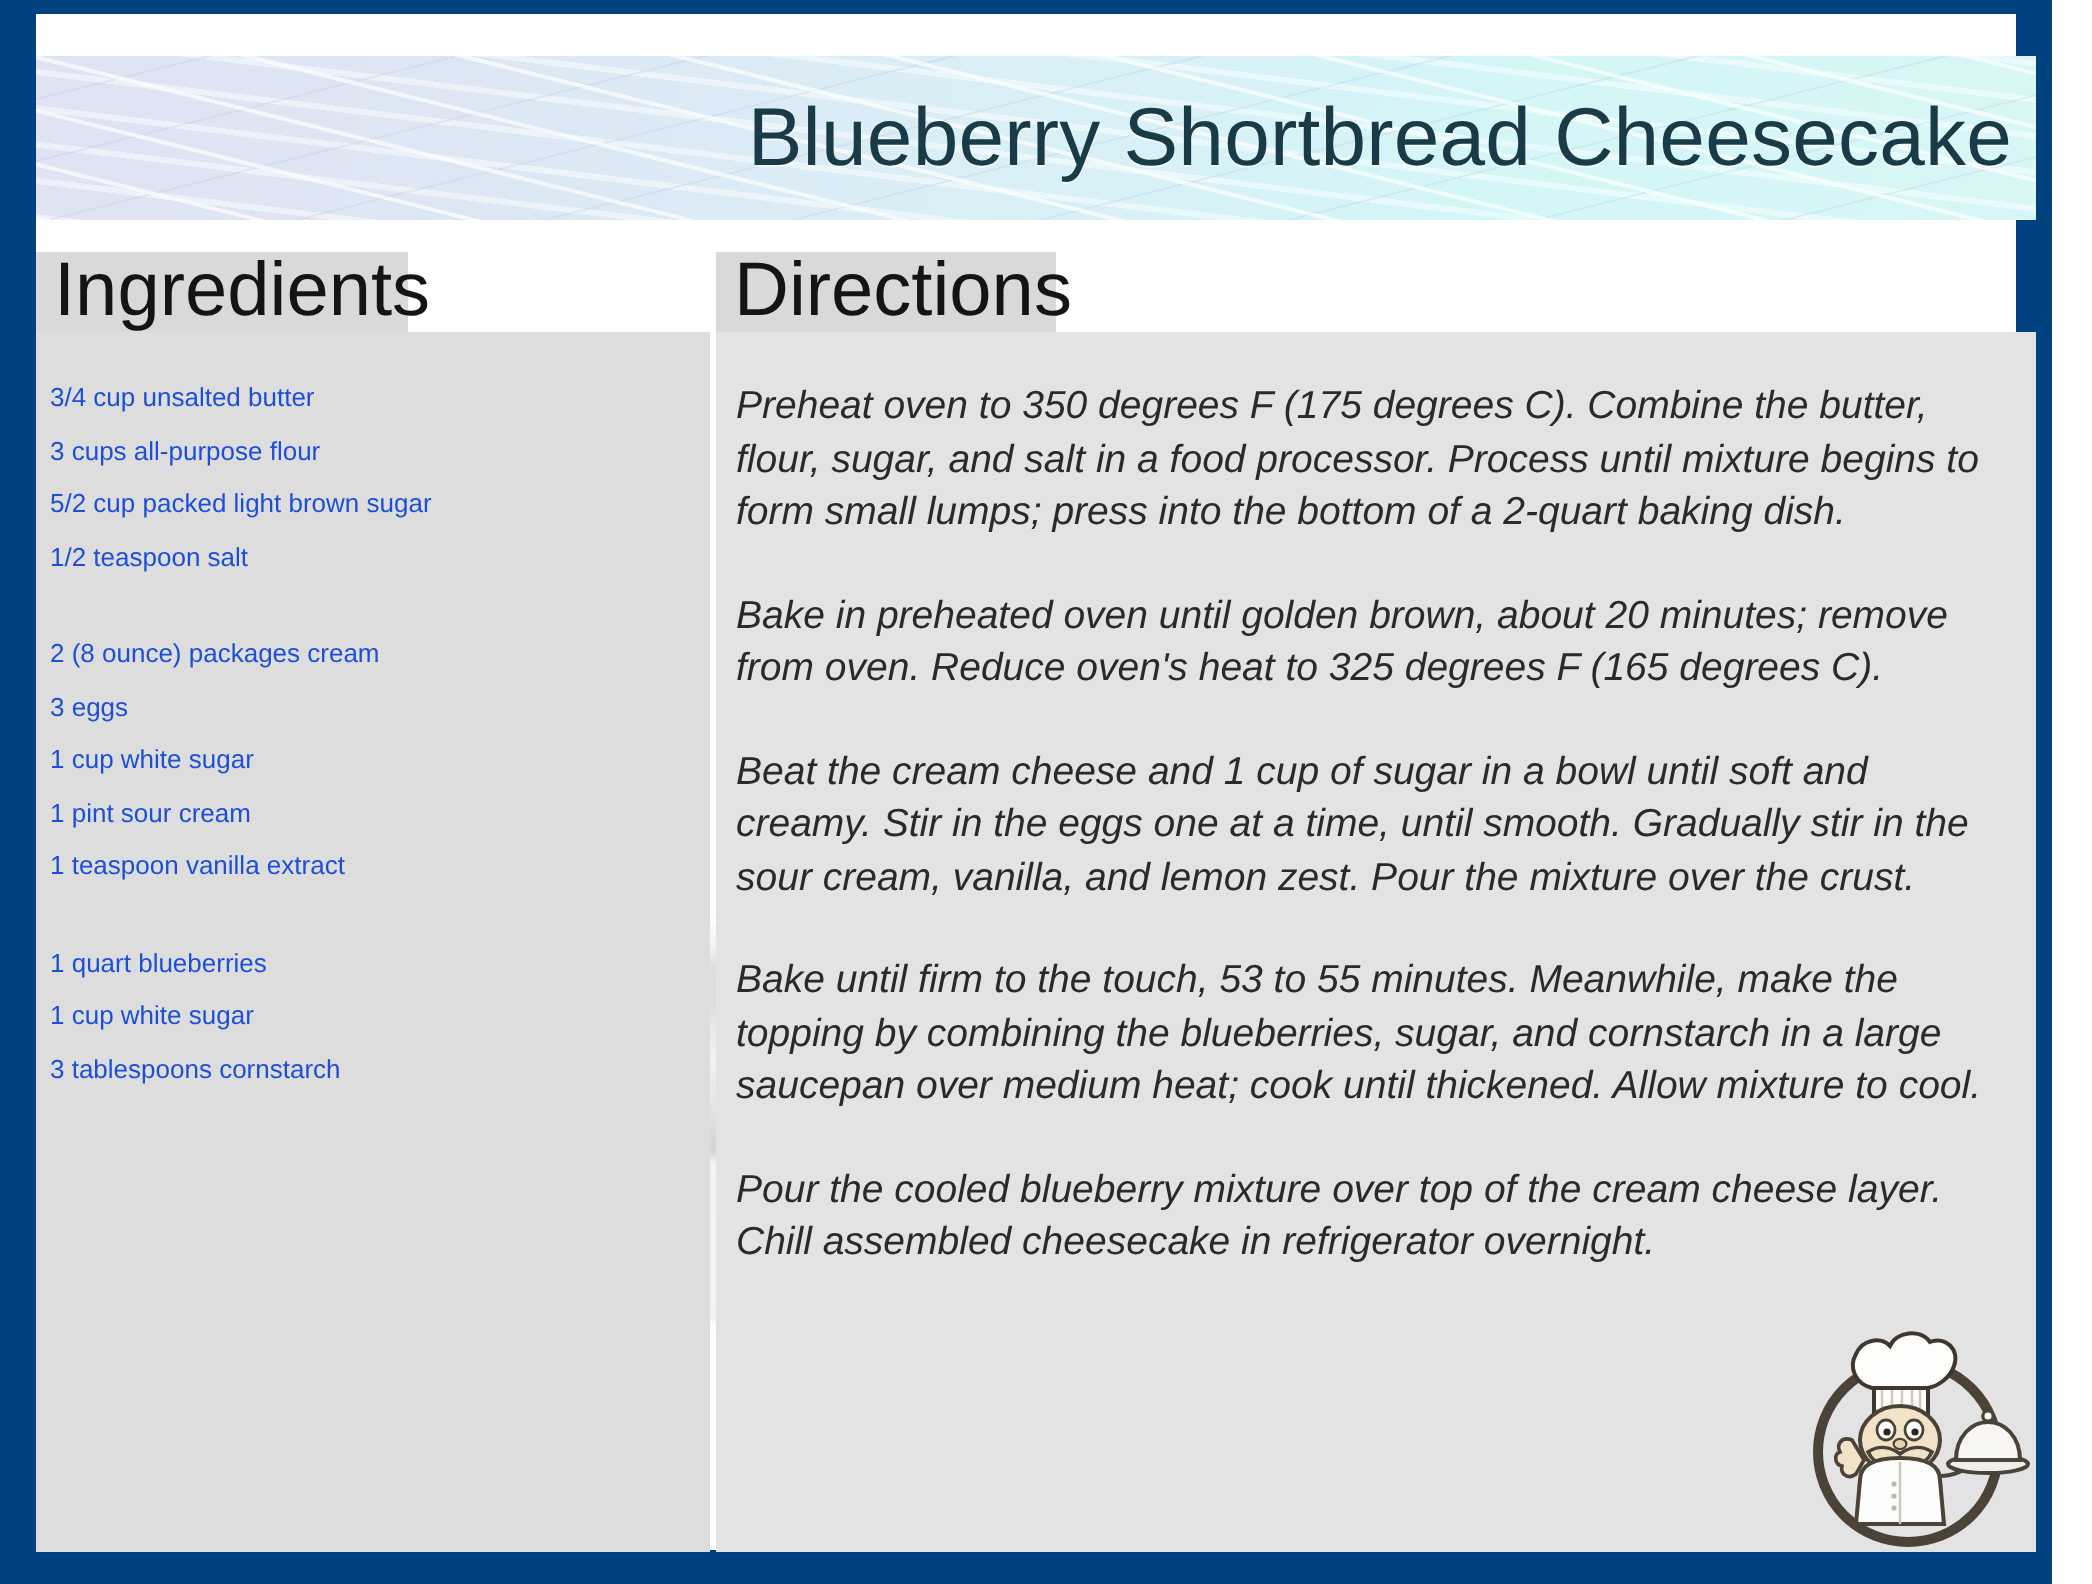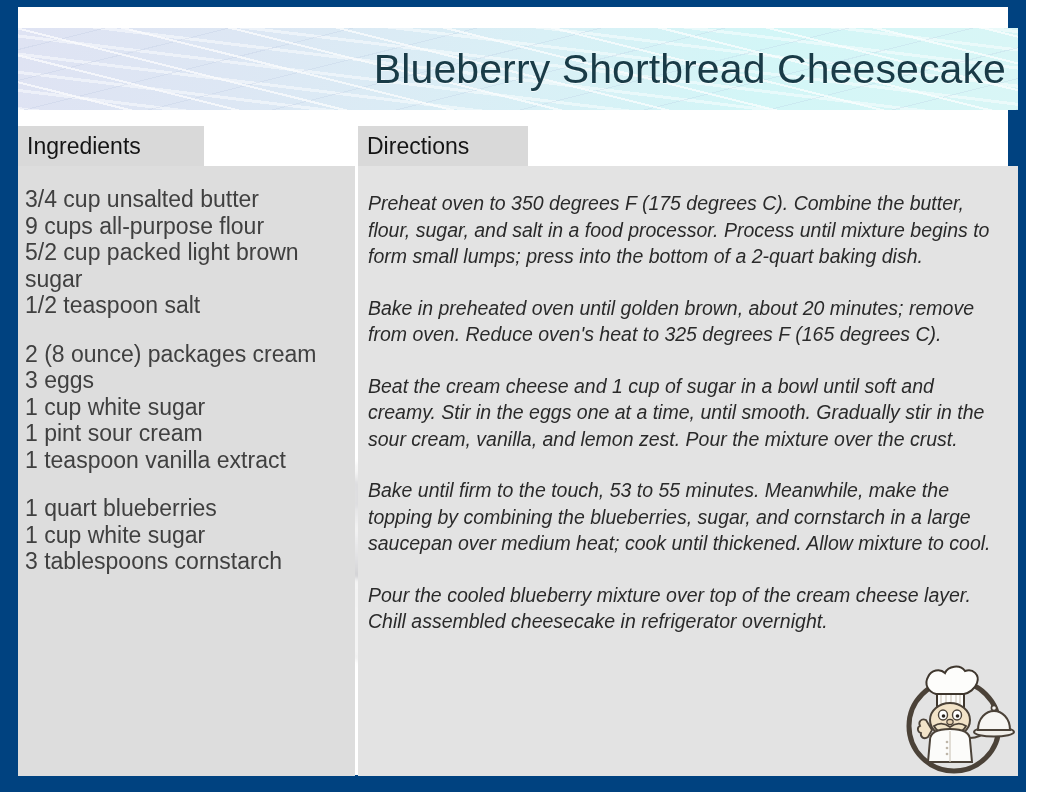--- a/index.html
+++ b/index.html
@@ -50,21 +50,21 @@
   
   .col-head{
     position:absolute;
     background:#d9d9d9;
     height:40px;
     z-index:3;
   }
   .col-head span{
     position:absolute;
     left:9px;top:50%;transform:translateY(-50%);
-    font-size:23px;
+    font-size:38px;
     color:#141414;
     white-space:nowrap;
   }
   #head-ing{left:0px;top:119px;width:186px;}
   #head-dir{left:340px;top:119px;width:170px;}
 
   .panel{
     position:absolute;
     background:#dcdcdc;
     z-index:2;
@@ -91,23 +91,23 @@
   }
 
   
   .ing-list{
     position:absolute;
     left:7px;top:20px;right:6px;
     z-index:4;
   }
   .ing-group{margin:0 0 22px 0;}
   .ing-line{
-    font-size:23px;
+    font-size:13px;
     line-height:26.5px;
-    color:#404040;
+    color:#1d4ed8;
     white-space:pre-wrap;
   }
 
   .dir-list{
     position:absolute;
     left:10px;top:24px;right:12px;
     z-index:4;
   }
   .dir-para{
     font-size:19.5px;
@@ -191,21 +191,21 @@
 
     <div class="col-head" id="head-ing">
       <span>Ingredients</span>
     </div>
 
     <div class="panel" id="panel-ing">
       <div class="ing-list">
 
         <div class="ing-group">
           <div class="ing-line">3/4 cup unsalted butter</div>
-          <div class="ing-line">9 cups all-purpose flour</div>
+          <div class="ing-line">3 cups all-purpose flour</div>
           <div class="ing-line">5/2 cup packed light brown sugar</div>
           <div class="ing-line">1/2 teaspoon salt</div>
         </div>
 
         <div class="ing-group">
           <div class="ing-line">2 (8 ounce) packages cream</div>
           <div class="ing-line">3 eggs</div>
           <div class="ing-line">1 cup white sugar</div>
           <div class="ing-line">1 pint sour cream</div>
           <div class="ing-line">1 teaspoon vanilla extract</div>

